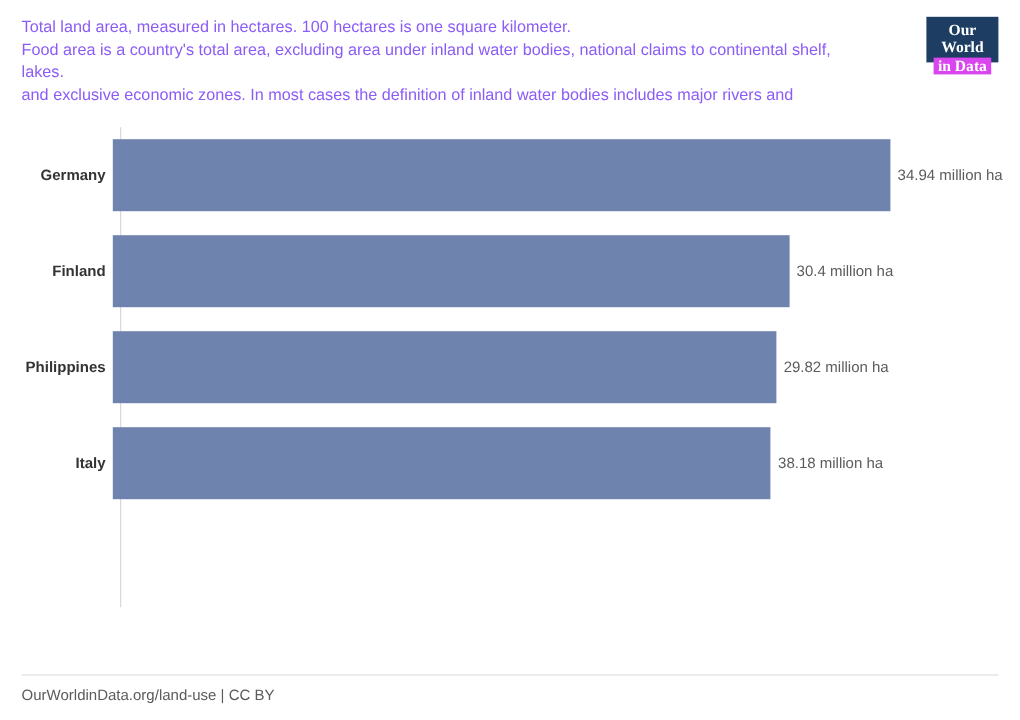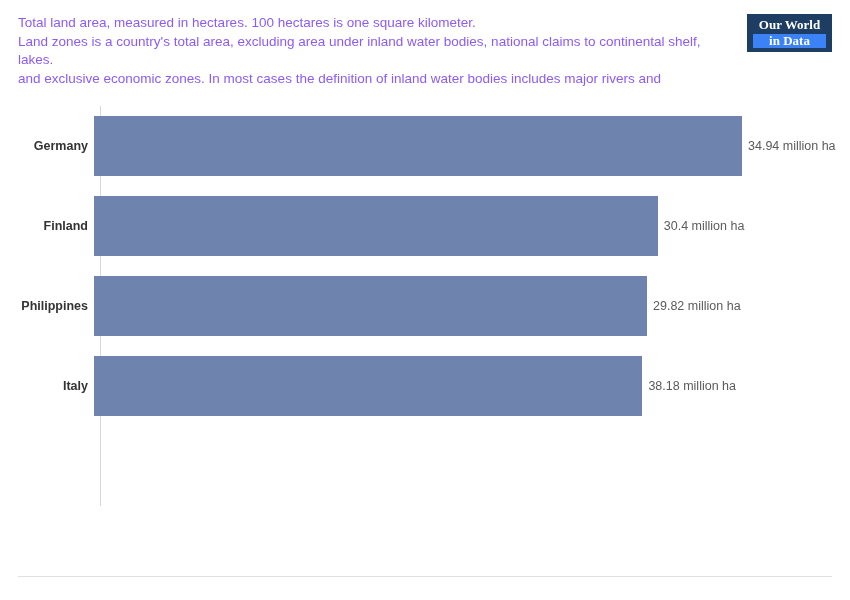--- a/index.html
+++ b/index.html
@@ -36,35 +36,35 @@
     max-width: 740px;
     margin: 0;
   }
   .subtitle .line {
     display: block;
   }
   .logo {
     position: absolute;
     top: 14px;
     right: 18px;
-    width: 85px;
+    width: 60px;
     height: 38px;
     background: #1d3d63;
     color: #ffffff;
     font-family: "Liberation Serif", serif;
     font-weight: 700;
     font-size: 13px;
     line-height: 14px;
     text-align: center;
     padding-top: 4px;
     box-sizing: border-box;
   }
   .logo .l2 {
     display: block;
-    background: #3b82f6;
+    background: #d946ef;
     color: #ffffff;
     margin: 2px 6px 0 6px;
     padding: 0 2px;
   }
   .chart-area {
     position: relative;
     margin-top: 18px;
     height: 400px;
   }
   .axis-line {
@@ -141,21 +141,21 @@
 <div class="page">
 
   <div class="logo">
     <span class="l1">Our World</span>
     <span class="l2">in Data</span>
   </div>
 
 
   <div class="subtitle">
     <span class="line">Total land area, measured in hectares. 100 hectares is one square kilometer.</span>
-    <span class="line">Land zones is a country's total area, excluding area under inland water bodies, national claims to continental shelf,</span>
+    <span class="line">Food area is a country's total area, excluding area under inland water bodies, national claims to continental shelf,</span>
     <span class="line">lakes.</span>
     <span class="line">and exclusive economic zones. In most cases the definition of inland water bodies includes major rivers and</span>
   </div>
 
   <div class="chart-area">
     <div class="axis-line"></div>
     <div class="rows" id="rows">
         <div class="row">
           <div class="row-label">Germany</div>
           <div class="bar-wrap">
@@ -181,15 +181,18 @@
           <div class="row-label">Italy</div>
           <div class="bar-wrap">
             <div class="bar" style="width: 548.408px; background: rgb(110, 131, 174);"></div>
             <div class="bar-value" style="left: 548.408px;">38.18 million ha</div>
           </div>
         </div>
       </div>
   </div>
 
   <div class="footer">
+    <div class="right">
+      <span>OurWorldinData.org/land-use | CC BY</span>
+    </div>
   </div>
 
 </div>
 
 </body></html>

